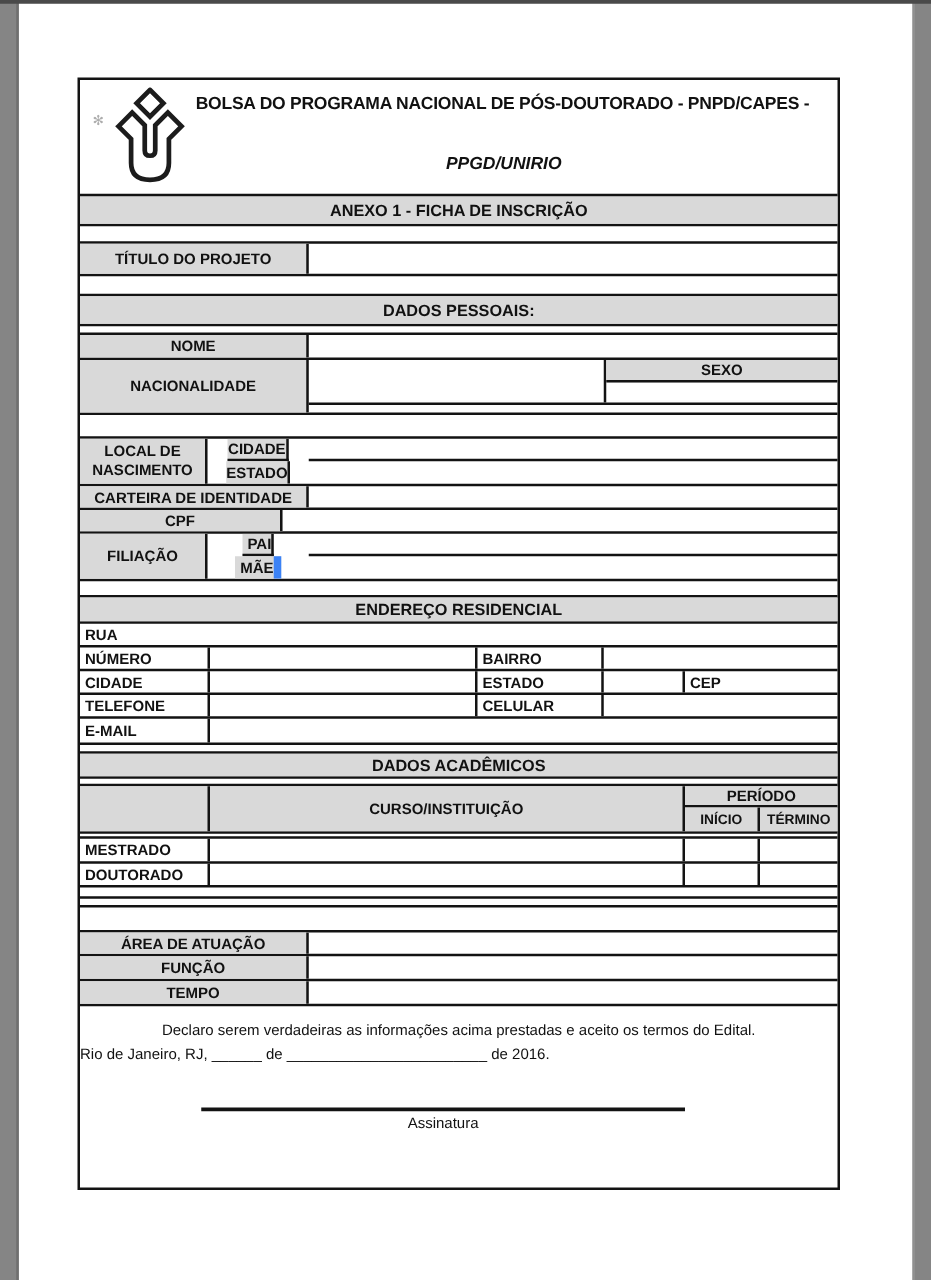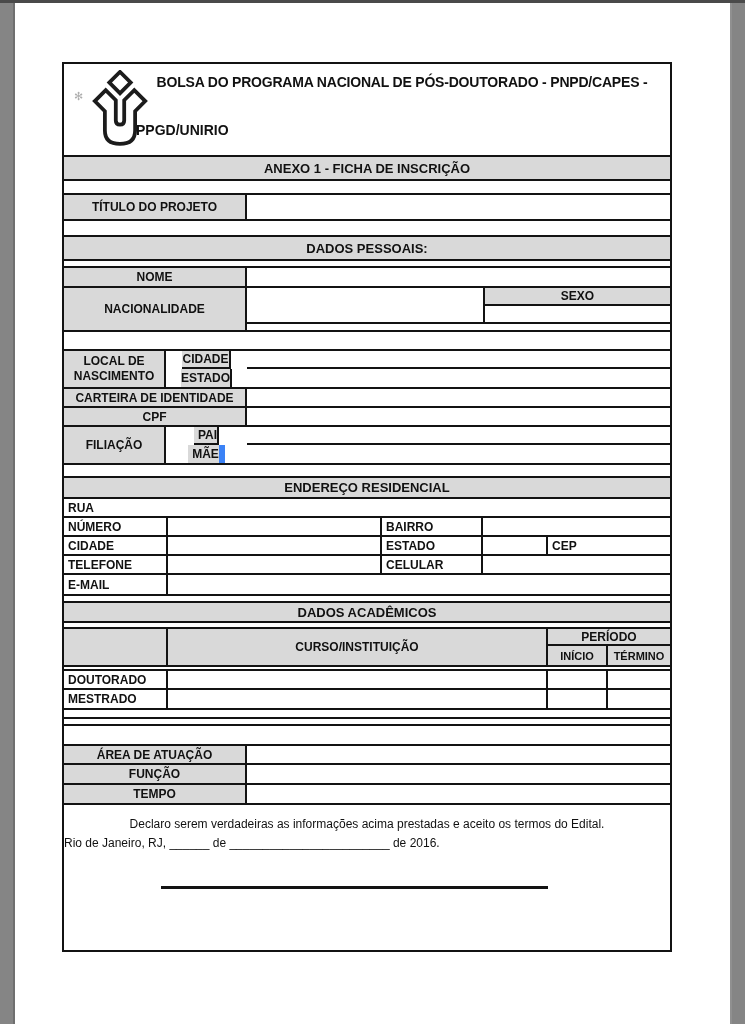--- a/index.html
+++ b/index.html
@@ -36,21 +36,21 @@
   .f13 { font-size: 13px; }
   .f11 { font-size: 11px; }
   .col { display: flex; flex-direction: column; }
   .sub { display: flex; }
   .bb { border-bottom: 2px solid #131313; }
   
   .hdr { position: relative; height: 93px; border-bottom: 2px solid #131313; flex-shrink: 0; }
   .hdr-text { margin-left: 72px; height: 100%; position: relative; }
   .hdr-line1 { position: absolute; top: 10px; left: 0; right: 2px; text-align: center;
                font-size: 14px; letter-spacing: -0.2px; white-space: nowrap; }
-  .hdr-line2 { position: absolute; top: 58px; left: 0; right: 0; font-size: 14px; }
+  .hdr-line2 { position: absolute; top: 58px; left: 0; right: 0; text-align: center; font-size: 14px; font-style: italic; }
   .logo { position: absolute; left: 10px; top: 6px; width: 92px; height: 84px; }
   .logo-star { position: absolute; left: 10px; top: 26px; font-size: 11px; color: #999;
                opacity: .8; font-weight: normal; }
   
   .decl { flex: 1; position: relative; font-weight: normal; font-size: 12px; }
   .decl-l1 { position: absolute; top: 12px; left: 0; right: 0; text-align: center; }
   .decl-l2 { position: absolute; top: 31px; left: 0; right: 0; text-align: left; }
   .sigline { position: absolute; top: 81px; left: 97px; width: 387px;
              border-bottom: 3px solid #131313; }
   .siglabel { position: absolute; top: 86px; left: 97px; width: 387px; text-align: center; }
@@ -126,21 +126,21 @@
       <div style="flex:1"></div>
     </div>
   </div>
 
   <div class="row" style="height:19px">
     <div class="cell g ctr f12" style="width:183px">CARTEIRA DE IDENTIDADE</div>
     <div class="cell f12" style="flex:1"></div>
   </div>
 
   <div class="row" style="height:19px">
-    <div class="cell g ctr f12" style="width:183px">CPF</div>
+    <div class="cell g ctr f12" style="width:162px">CPF</div>
     <div class="cell f12" style="flex:1"></div>
   </div>
 
   <div class="row" style="height:38px">
     <div class="cell g ctr f12" style="width:102px">FILIAÇÃO</div>
     <div class="cell nr col" style="width:81px">
       <div class="g lft f12 bb" style="height:18px;display:flex;align-items:center;border-right:2px solid #131313">PAI</div>
       <div class="g lft f12" style="flex:1;display:flex;align-items:center;border-right:6px solid #3b82f6">MÃE</div>
     </div>
     <div class="col" style="flex:1">
@@ -196,28 +196,28 @@
     <div class="cell g ctr f12" style="width:380px">CURSO/INSTITUIÇÃO</div>
     <div class="col" style="flex:1">
       <div class="g ctr f12 bb" style="height:17px;display:flex;align-items:center;justify-content:center">PERÍODO</div>
       <div class="sub" style="flex:1">
         <div class="cell g ctr f11" style="width:60px">INÍCIO</div>
         <div class="cell g ctr f11" style="flex:1">TÉRMINO</div>
       </div>
     </div>
   </div>
 
-  <div class="row" style="height:19px">
-    <div class="cell lft f12" style="width:104px">DOUTORADO</div>
+  <div class="row" style="height:20px">
+    <div class="cell lft f12" style="width:104px">MESTRADO</div>
     <div class="cell" style="width:380px"></div>
     <div class="cell" style="width:60px"></div>
     <div class="cell" style="flex:1"></div>
   </div>
-  <div class="row" style="height:20px">
-    <div class="cell lft f12" style="width:104px">MESTRADO</div>
+  <div class="row" style="height:19px">
+    <div class="cell lft f12" style="width:104px">DOUTORADO</div>
     <div class="cell" style="width:380px"></div>
     <div class="cell" style="width:60px"></div>
     <div class="cell" style="flex:1"></div>
   </div>
   <div class="row" style="height:9px"></div>
 
   <div class="row" style="height:7px"></div>
 
   <div class="row" style="height:20px">
     <div class="cell" style="flex:1"></div>
@@ -232,15 +232,16 @@
   </div>
   <div class="row" style="height:20px">
     <div class="cell g ctr f12" style="width:183px">TEMPO</div>
     <div class="cell" style="flex:1"></div>
   </div>
 
   <div class="decl">
     <div class="decl-l1">Declaro serem verdadeiras as informações acima prestadas e aceito os termos do Edital.</div>
     <div class="decl-l2">Rio de Janeiro, RJ, ______ de ________________________ de 2016.</div>
     <div class="sigline"></div>
+    <div class="siglabel">Assinatura</div>
   </div>
 
 </div>
 
 </body></html>

